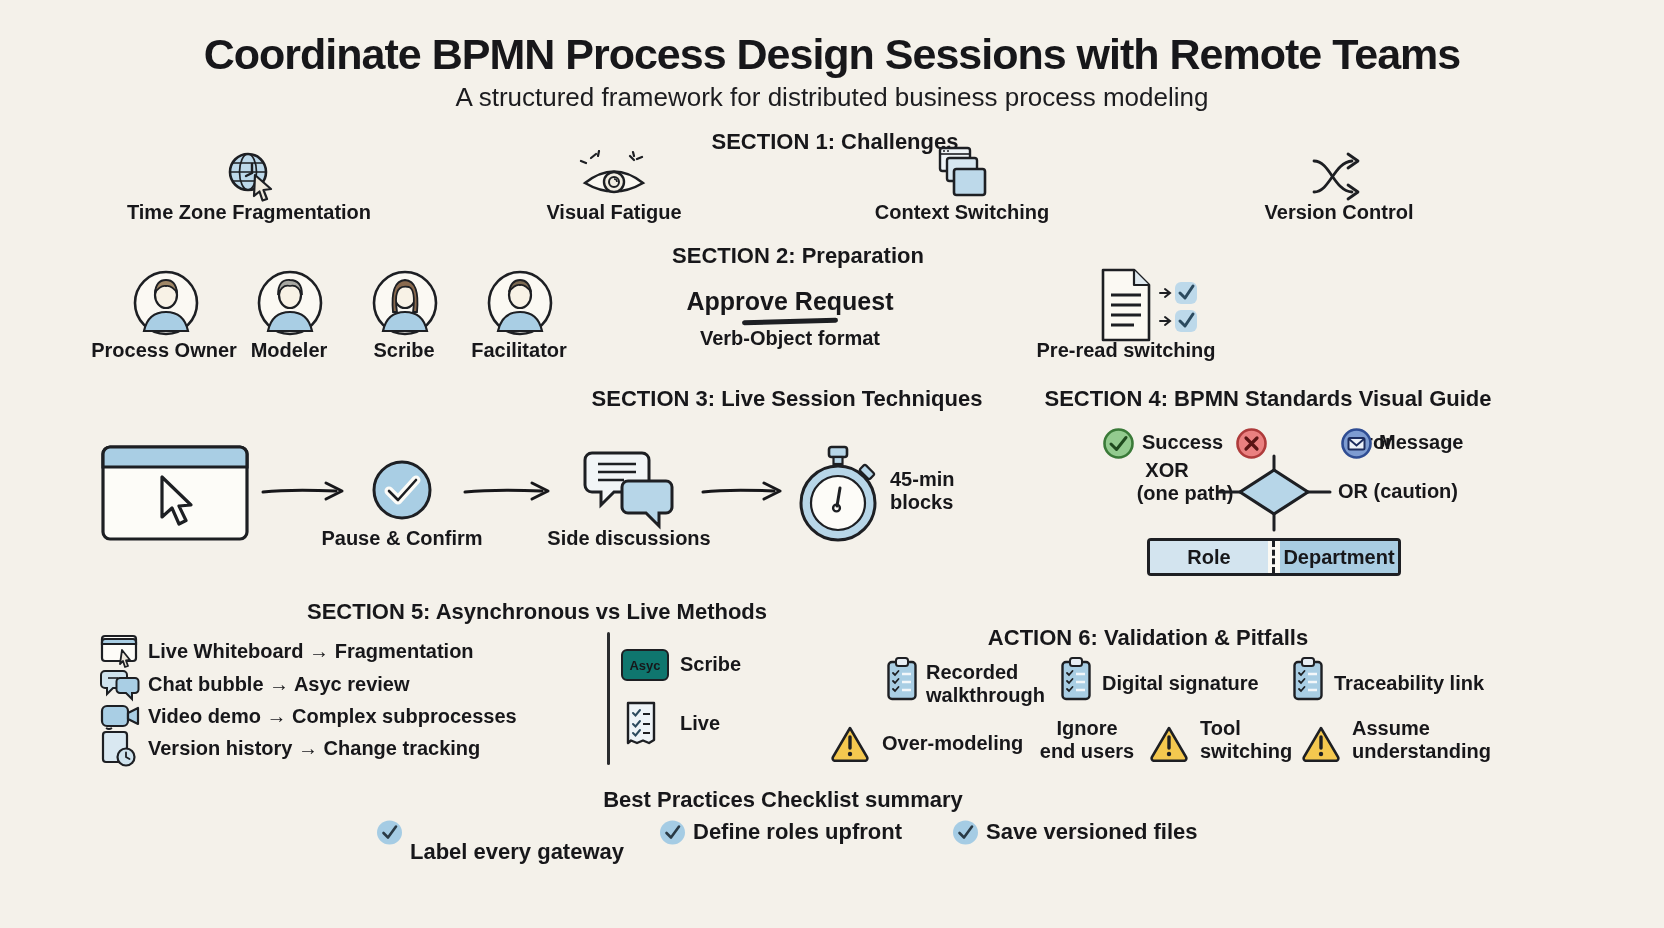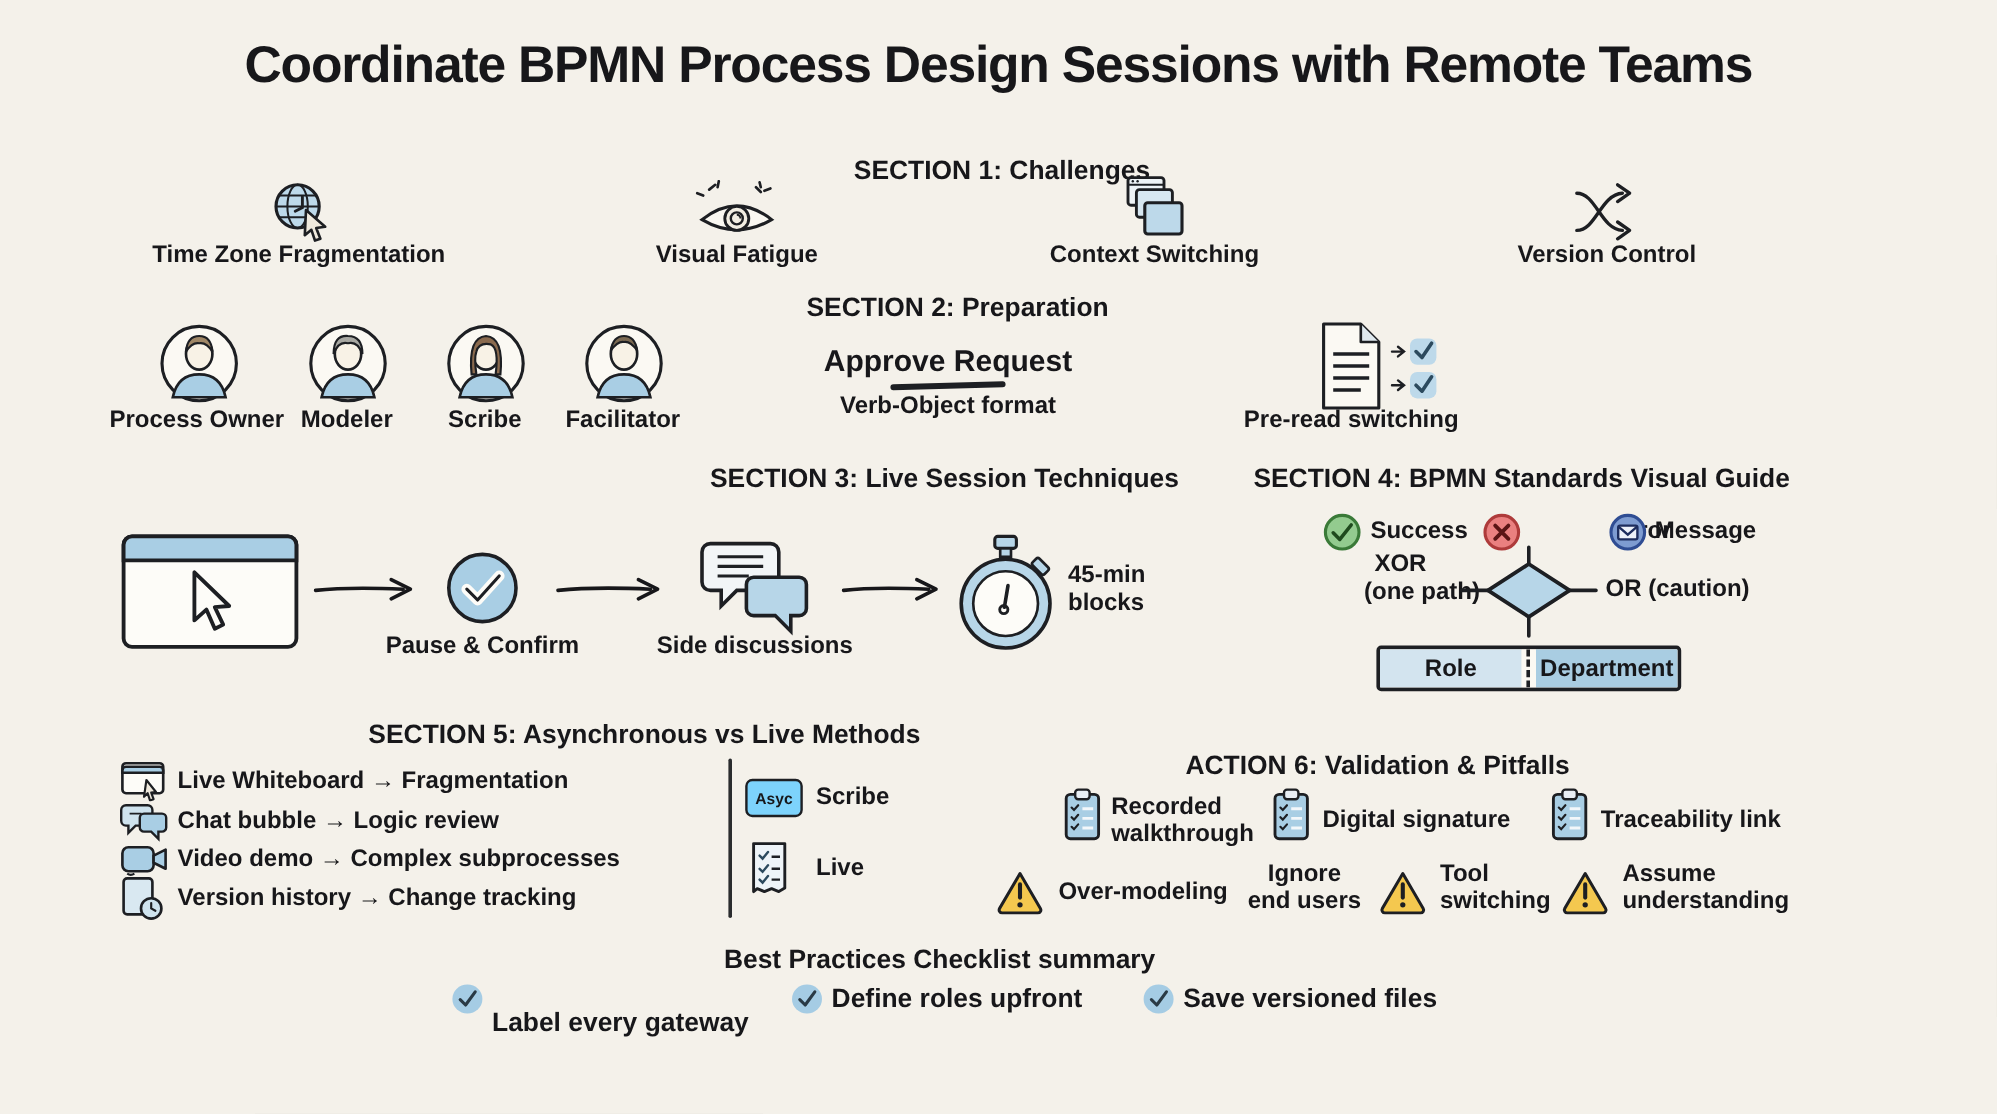--- a/index.html
+++ b/index.html
@@ -14,29 +14,30 @@
   .lbl2{font-size:20px;font-weight:700;white-space:pre-line;line-height:23px;}
   .cap{font-size:20px;font-weight:700;}
   .big{font-size:25px;font-weight:700;}
   .foot{font-size:22px;font-weight:700;white-space:nowrap;}
   .underline{background:#1d1f23;border-radius:3px;transform:rotate(-1.5deg);}
   .divider{background:#2a2c2e;border-radius:2px;}
   .lane{display:flex;border:3px solid #1d1f23;border-radius:4px;box-sizing:border-box;overflow:hidden;}
   .lane .cell{display:flex;align-items:center;justify-content:center;font-size:20px;font-weight:700;}
   .lane .gap{width:12px;background:#fbf9f3;position:relative;}
   .lane .gap::after{content:"";position:absolute;left:4px;top:0;bottom:0;border-left:3px dashed #1d1f23;}
-  .asyncbox{box-sizing:border-box;border:2.5px solid #1d1f23;border-radius:6px;background:#7dd3fc;display:flex;align-items:center;justify-content:center;font-size:13px;font-weight:700;}
+  .asyncbox{box-sizing:border-box;border:2.5px solid #1d1f23;border-radius:6px;background:#0f766e;display:flex;align-items:center;justify-content:center;font-size:13px;font-weight:700;}
   svg{display:block;}
 </style>
 </head>
 <body>
 
 <div id="canvas">
 
   <div class="abs cx title" style="left:832px;top:30px;">Coordinate BPMN Process Design Sessions with Remote Teams</div>
+  <div class="abs cx subtitle" style="left:832px;top:82px;">A structured framework for distributed business process modeling</div>
 
   <div class="abs cx h" style="left:835px;top:129px;">SECTION 1: Challenges</div>
 
   <div class="abs" style="left:222px;top:147px;">
     <svg width="58" height="58" viewBox="0 0 58 58">
       <circle cx="26" cy="25" r="18" fill="#bdd9ea" stroke="#1d1f23" stroke-width="2.6"></circle>
       <ellipse cx="26" cy="25" rx="8.5" ry="18" fill="none" stroke="#1d1f23" stroke-width="1.7"></ellipse>
       <path d="M8,25 H44 M10.5,16 H41.5 M10.5,34 H41.5" stroke="#1d1f23" stroke-width="1.7" fill="none"></path>
       <path d="M30,17 L30,26 L24,29" stroke="#1d1f23" stroke-width="2.4" fill="none" stroke-linecap="round"></path>
       <path d="M33,28 L49,42 L41.5,43 L45,52 L40.5,53.5 L37.5,44.5 L32,49 Z" fill="#efe9dd" stroke="#1d1f23" stroke-width="2.2" stroke-linejoin="round"></path>
@@ -259,21 +260,21 @@
   </div>
   <div class="abs lbl" style="left:148px;top:640px;">Live Whiteboard → Fragmentation</div>
 
   <div class="abs" style="left:100px;top:668px;">
     <svg width="42" height="34" viewBox="0 0 42 34">
       <path d="M5,3 h18 a4,4 0 0 1 4,4 v9 a4,4 0 0 1 -4,4 h-10 l-6,6 v-6 h-2 a4,4 0 0 1 -4,-4 v-9 a4,4 0 0 1 4,-4 z" fill="#cfe3ee" stroke="#1d1f23" stroke-width="2"></path>
       <path d="M8,10 h10" stroke="#1d1f23" stroke-width="1.6"></path>
       <path d="M20,10 h15 a3.5,3.5 0 0 1 3.5,3.5 v8 a3.5,3.5 0 0 1 -3.5,3.5 h-3 v6 l-6,-6 h-6 a3.5,3.5 0 0 1 -3.5,-3.5 v-8 a3.5,3.5 0 0 1 3.5,-3.5 z" fill="#a9cee4" stroke="#1d1f23" stroke-width="2"></path>
     </svg>
   </div>
-  <div class="abs lbl" style="left:148px;top:673px;">Chat bubble → Logic review</div>
+  <div class="abs lbl" style="left:148px;top:673px;">Chat bubble → Asyc review</div>
 
   <div class="abs" style="left:100px;top:702px;">
     <svg width="42" height="30" viewBox="0 0 42 30">
       <rect x="2" y="4" width="26" height="20" rx="5" fill="#a9cee4" stroke="#1d1f23" stroke-width="2.2"></rect>
       <path d="M28,11 L38,6 V22 L28,17 Z" fill="#a9cee4" stroke="#1d1f23" stroke-width="2.2" stroke-linejoin="round"></path>
       <path d="M6,26 q3,2 6,0" stroke="#1d1f23" stroke-width="1.8" fill="none"></path>
     </svg>
   </div>
   <div class="abs lbl" style="left:148px;top:705px;">Video demo → Complex subprocesses</div>
 

